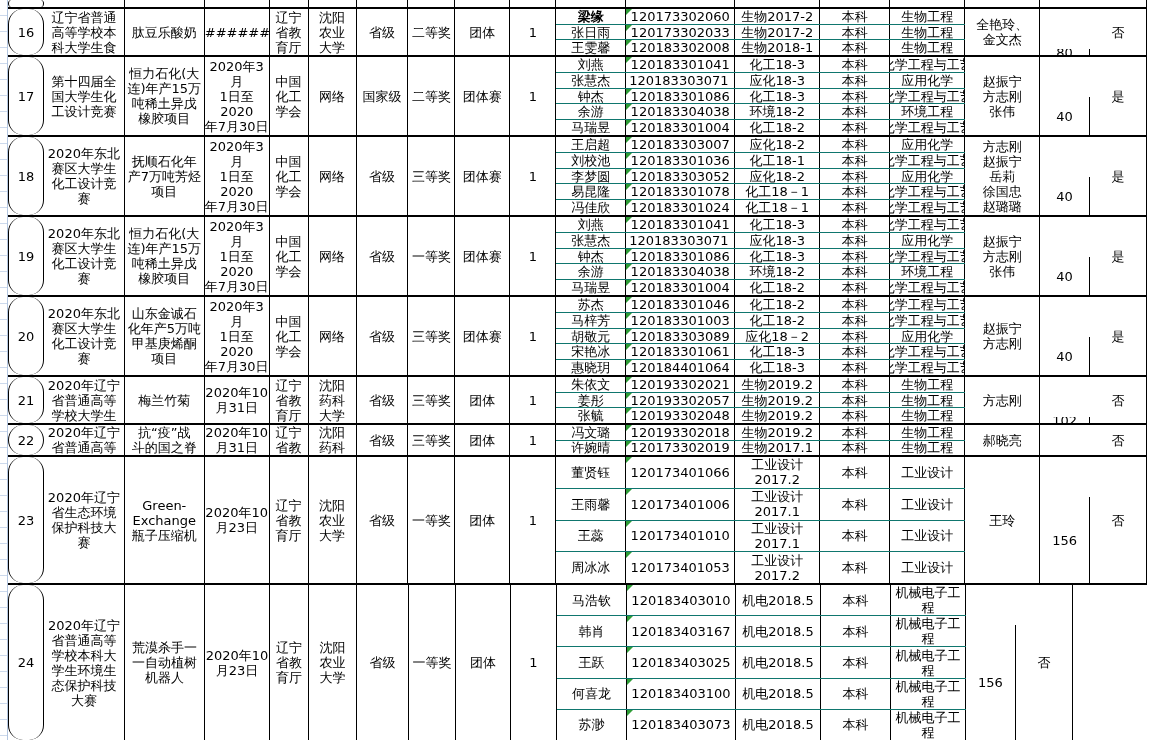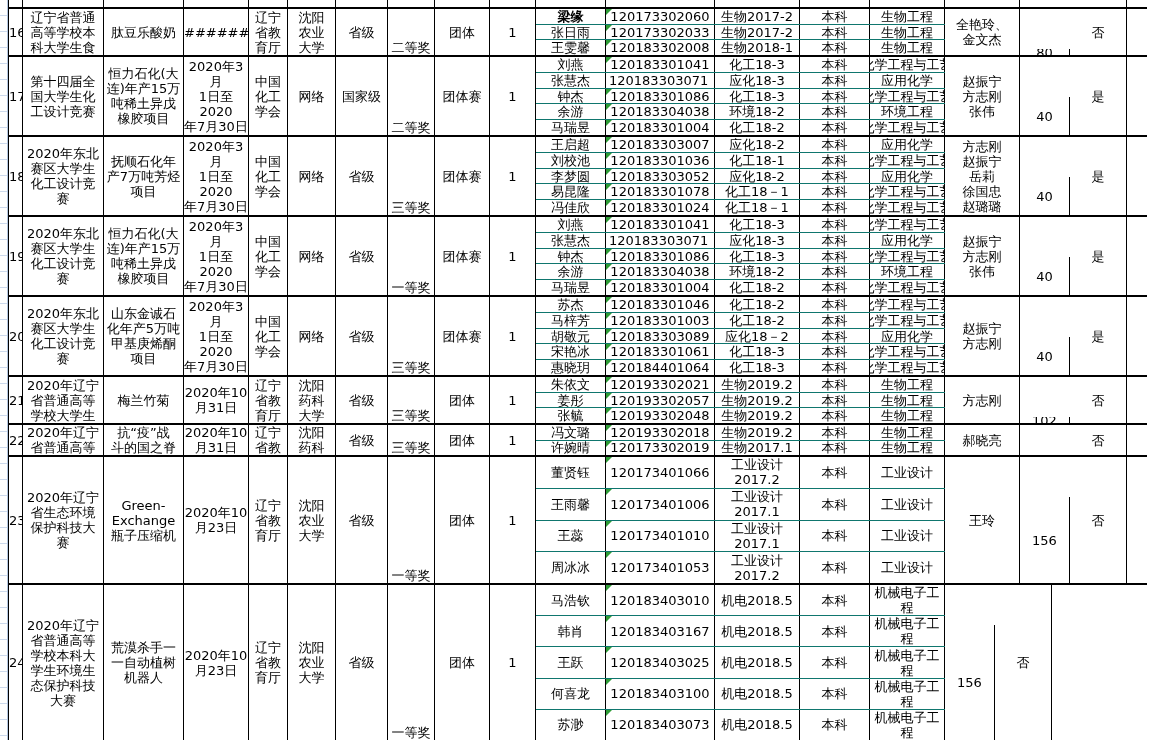--- a/index.html
+++ b/index.html
@@ -9,28 +9,28 @@
   #left-sliver { width:8px; height:100%; flex:0 0 8px;
     border-right:1px solid #b3c6e0;
     background:repeating-linear-gradient(to bottom,#ffffff 0 15px,#ccd9ec 15px 16px); }
   #tbl { width:1139px; flex:0 0 1139px; display:flex; flex-direction:column; }
   .comp-row { display:flex; border-top:2px solid #000; flex:0 0 auto; }
   .comp-row.partial { border-top:none; }
   .c { border-right:1px solid #000; display:flex; align-items:center; justify-content:center;
        overflow:hidden; text-align:center; position:relative; line-height:15px; }
   .c span { display:block; max-width:100%; white-space:pre-line; }
   .c span.nowrap { white-space:nowrap; max-width:none; }
-  .col-num { width:15px; border-left:1px solid #000; }
+  .col-num { width:36px; border-left:1px solid #000;border-radius:15px; }
   .col-comp { width:81px; }
   .col-proj { width:80px; }
   .col-date { width:65px; }
   .col-org { width:39px; }
   .col-uni { width:48px; }
   .col-level { width:52px; }
-  .col-award { width:47px;align-items:flex-end; }
+  .col-award { width:47px; }
   .col-type { width:55px; }
   .col-count { width:46px; }
   .students-block { width:409px; display:flex; flex-direction:column; }
   .sub-row { display:flex; flex:1 1 0; border-bottom:1px solid #0f766e; min-height:0; }
   .sub-row:last-child { border-bottom:none; }
   .col-name { width:70px; }
   .col-id { width:109px; }
   .col-class { width:85px; }
   .col-degree { width:70px; }
   .col-major { width:75px; }

